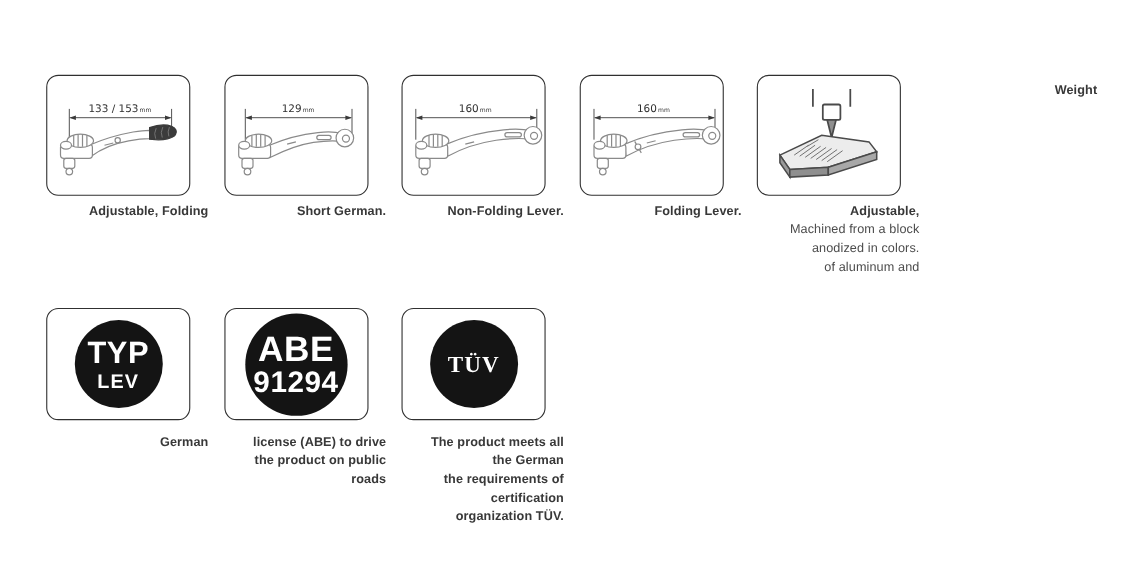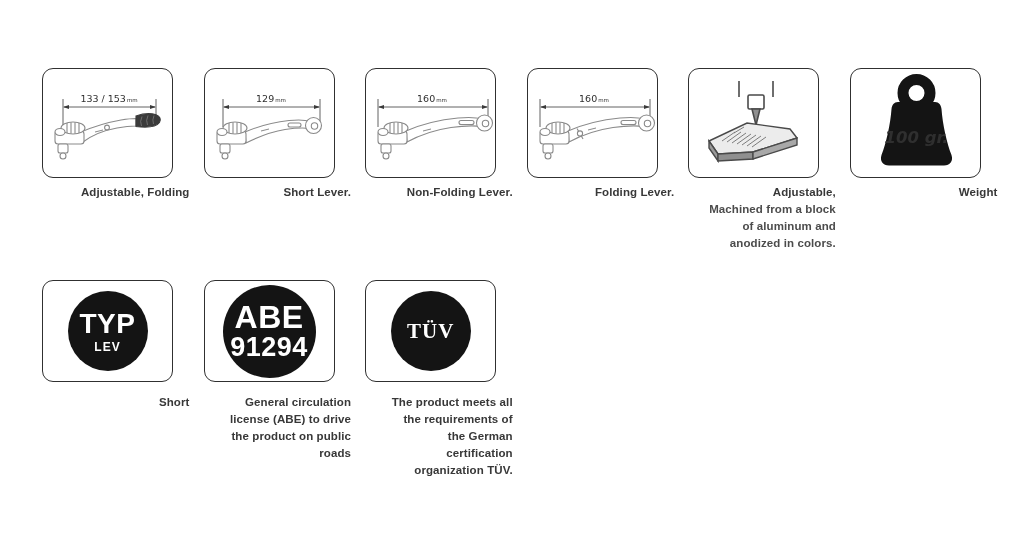--- a/index.html
+++ b/index.html
@@ -36,41 +36,41 @@
     margin-top: 6px;
     text-align: right;
     font-weight: 700;
     font-size: 11.5px;
     line-height: 17px;
     color: #383838;
     letter-spacing: 0.1px;
   }
   .row2 .caption { margin-top: 12px; }
   .cl { white-space: nowrap; }
-  .cl.sub { font-weight: 700; color: #4c4c4c; }
+  .cl.sub { font-weight: 400; color: #4c4c4c; }
   svg text {
     font-family: "DejaVu Sans", sans-serif;
     fill: #2f2f2f;
   }
   .badge {
     border-radius: 50%;
     background: #141414;
     color: #ffffff;
     display: flex;
     flex-direction: column;
     align-items: center;
     justify-content: center;
     font-weight: 700;
     line-height: 1;
   }
   .badge-typ { width: 80px; height: 80px; }
   .badge-abe { width: 93px; height: 93px; }
   .badge-tuv { width: 80px; height: 80px; }
   .badge-typ .b1 { font-size: 28px; letter-spacing: 0.5px; }
-  .badge-typ .b2 { font-size: 12px; margin-top: 3px; letter-spacing: 1px; }
+  .badge-typ .b2 { font-size: 18px; margin-top: 3px; letter-spacing: 1px; }
   .badge-abe .b1 { font-size: 32px; letter-spacing: 0.5px; }
   .badge-abe .b2 { font-size: 27px; margin-top: 1px; letter-spacing: 0.5px; }
   .badge-tuv .b1 { font-size: 21px; letter-spacing: 1px; font-family: Liberation Serif, serif; }
   .weight-label {
     font-style: italic;
     font-weight: 700;
   }
 </style>
 </head>
 <body>
@@ -138,21 +138,21 @@
             <line x1="32" y1="53.5" x2="32" y2="64.5"></line>
             <line x1="36" y1="54" x2="36" y2="64"></line>
             <ellipse cx="17" cy="63" rx="5" ry="3.5"></ellipse>
             <rect x="15" y="75" width="10" height="9" rx="2"></rect>
             <circle cx="20" cy="87" r="3"></circle>
           </g>
           <path d="M56,62 l8,-2" stroke="#8a8a8a" stroke-width="1" fill="none"></path>
         </svg>
       </div>
       <div class="caption">
-        <div class="cl">Short Lever.</div>
+        <div class="cl">Short German.</div>
       </div>
     </div>
 
     <div class="col">
       <div class="card h110">
         <svg viewBox="0 0 131 110" width="131" height="110">
           <g stroke="#3a3a3a" stroke-width="0.8" fill="none">
             <line x1="12" y1="30" x2="12" y2="58"></line>
             <line x1="122" y1="30" x2="122" y2="54"></line>
             <line x1="13" y1="38" x2="121" y2="38"></line>
@@ -242,78 +242,70 @@
             <line x1="53" y1="76" x2="67" y2="66"></line>
             <line x1="58" y1="77" x2="72" y2="67"></line>
             <line x1="63" y1="78" x2="77" y2="68"></line>
             <line x1="45" y1="64" x2="55" y2="58"></line>
           </g>
         </svg>
       </div>
       <div class="caption">
         <div class="cl">Adjustable,</div>
         <div class="cl sub">Machined from a block</div>
+        <div class="cl sub">anodized in colors.</div>
         <div class="cl sub">of aluminum and</div>
-        <div class="cl sub">anodized in colors.</div>
-      </div>
-    </div>
-
-    <div class="col">
-      <div class="card h110">
-        <svg viewBox="0 0 131 110" width="131" height="110">
-          <circle cx="65.5" cy="24" r="13.5" fill="none" stroke="#141414" stroke-width="11"></circle>
-          <path d="M47,33 C43,33 41,36 40.5,40 C39.5,55 35,75 30.5,86 C28.5,92 32,96.5 38,96.5 L93,96.5 C99,96.5 102.5,92 100.5,86 C96,75 91.5,55 90.5,40 C90,36 88,33 84,33 Z" fill="#141414"></path>
-          <text x="65.5" y="74" text-anchor="middle" font-size="16.5" font-style="italic" font-weight="bold" fill="#ffffff" class="weight-label">100 gr.</text>
-        </svg>
-      </div>
+      </div>
+    </div>
+
+    <div class="col">
       <div class="caption">
         <div class="cl">Weight</div>
       </div>
     </div>
 
   </div>
 
   <div class="row row2">
 
     <div class="col">
       <div class="card h102">
         <div class="badge badge-typ">
           <div class="b1">TYP</div>
           <div class="b2">LEV</div>
         </div>
       </div>
       <div class="caption">
-        <div class="cl">Short</div>
+        <div class="cl">German</div>
       </div>
     </div>
 
     <div class="col">
       <div class="card h102">
         <div class="badge badge-abe">
           <div class="b1">ABE</div>
           <div class="b2">91294</div>
         </div>
       </div>
       <div class="caption">
-        <div class="cl">General circulation</div>
         <div class="cl">license (ABE) to drive</div>
         <div class="cl">the product on public</div>
         <div class="cl">roads</div>
       </div>
     </div>
 
     <div class="col">
       <div class="card h102">
         <div class="badge badge-tuv">
           <div class="b1">TÜV</div>
         </div>
       </div>
       <div class="caption">
         <div class="cl">The product meets all</div>
+        <div class="cl">the German</div>
         <div class="cl">the requirements of</div>
-        <div class="cl">the German</div>
         <div class="cl">certification</div>
         <div class="cl">organization TÜV.</div>
       </div>
     </div>
 
   </div>
 </div>
 
 </body></html>

